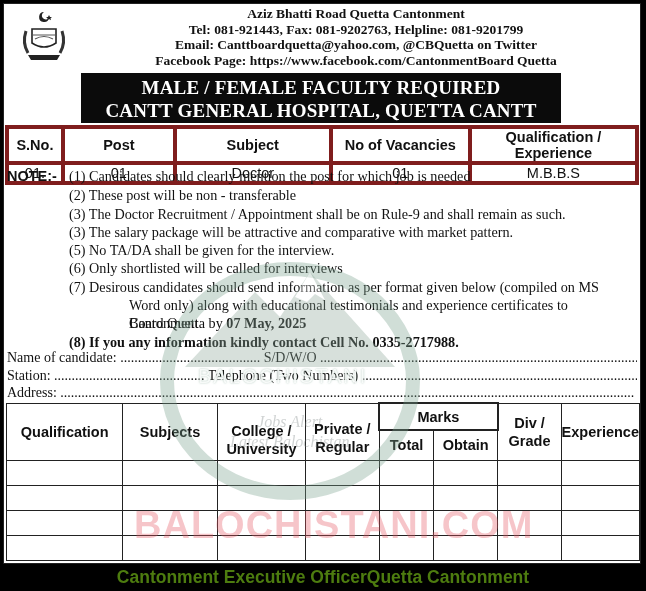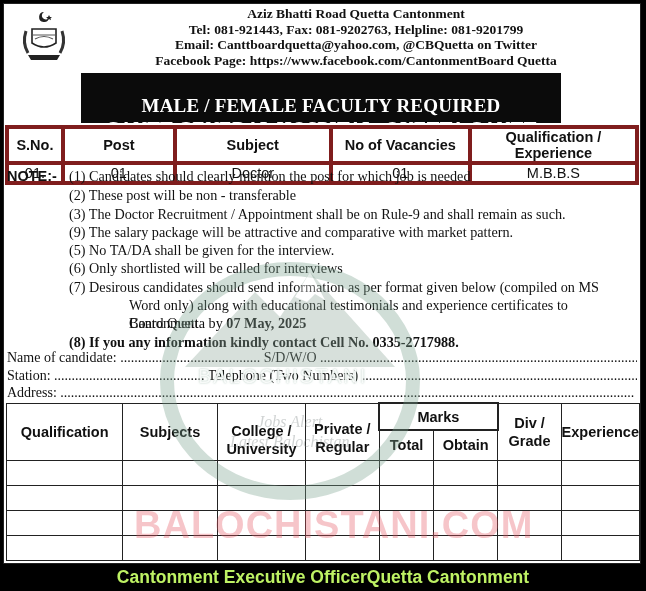--- a/index.html
+++ b/index.html
@@ -16,21 +16,21 @@
 
   
   .logo { position: absolute; left: 14px; top: 5px; width: 52px; height: 56px; }
   .addr {
     position: absolute; left: 72px; top: 2px; width: 560px;
     text-align: center; font-weight: bold; font-size: 13.5px; line-height: 15.5px; color: #111;
   }
   .banner {
     position: absolute; left: 77px; top: 69px; width: 480px; height: 50px;
     background: #0b0b0b; color: #fff; text-align: center;
-    font-weight: bold; font-size: 19px; line-height: 23px; padding-top: 21px; letter-spacing: 0.2px;
+    font-weight: bold; font-size: 19px; line-height: 23px; padding-top: 3px; letter-spacing: 0.2px;
   }
 
   
   table { border-collapse: collapse; }
   .vac { position: absolute; left: 1px; top: 121px; width: 634px; }
   .vac td, .vac th {
     border: 4px solid #7f1d1d; text-align: center; font-size: 14.5px; height: 19px; color: #111;
     padding: 0;
   }
   .vac th { font-weight: bold; }
@@ -50,21 +50,21 @@
   
   .qual { position: absolute; left: 2px; top: 398px; width: 634px; }
   .qual th, .qual td { border: 1.5px solid #222; font-size: 14.5px; color: #111; padding: 0; }
   .qual th { font-weight: bold; text-align: center; line-height: 18px; }
   .qual td { height: 25px; }
   .marks-box { border: 2px solid #222 !important; }
 
   
   .footer {
     position: absolute; left: 0; top: 564px; width: 646px; height: 27px;
-    color: #bef264; text-align: center; font-weight: bold; font-size: 17.5px; line-height: 26px;
+    color: #4d7c0f; text-align: center; font-weight: bold; font-size: 17.5px; line-height: 26px;
   }
 
   
   .wm-circle {
     position: absolute; left: 160px; top: 262px; width: 260px; height: 238px;
     border: 14px solid rgba(120,160,140,0.35); border-radius: 50%; pointer-events: none;
   }
   .wm-mountain { position: absolute; left: 175px; top: 262px; pointer-events: none; opacity: 0.35; }
   .wm-text1 {
     position: absolute; left: 198px; top: 365px; font-weight: normal; font-size: 20px; letter-spacing: 2px;
@@ -132,21 +132,21 @@
         <td>M.B.B.S</td>
       </tr>
     </tbody>
       </table>
 
     <div class="notes serif">
       <div class="note-label sans">NOTE:-</div>
       <div class="note-item" style="top:0">(1) Candidates should clearly mention the post for which job is needed</div>
       <div class="note-item" style="top:19px">(2) These post will be non - transferable</div>
       <div class="note-item" style="top:38px">(3) The Doctor Recruitment / Appointment shall be on Rule-9 and shall remain  as such.</div>
-      <div class="note-item" style="top:56px">(9) The salary package will be attractive and comparative with market pattern.</div>
+      <div class="note-item" style="top:56px">(3) The salary package will be attractive and comparative with market pattern.</div>
       <div class="note-item" style="top:74px">(5)  No TA/DA shall be given for the interview.</div>
       <div class="note-item" style="top:92px">(6)  Only shortlisted will be called for interviews</div>
       <div class="note-item" style="top:111px">(7) Desirous candidates should send information as per format given below (compiled on MS</div>
       <div class="note-item cont" style="top:129px">Word only) along  with educational testimonials and experience certificates to Cantonment</div>
       <div class="note-item cont" style="top:147px"><span>Board Quetta by </span><span class="bold">07 May, 2025</span></div>
       <div class="note-item bold" style="top:166px">(8) If you any information kindly contact Cell No. 0335-2717988.</div>
     </div>
 
     <div class="form-line serif" style="top:345px">
       <span>Name of candidate:</span>

